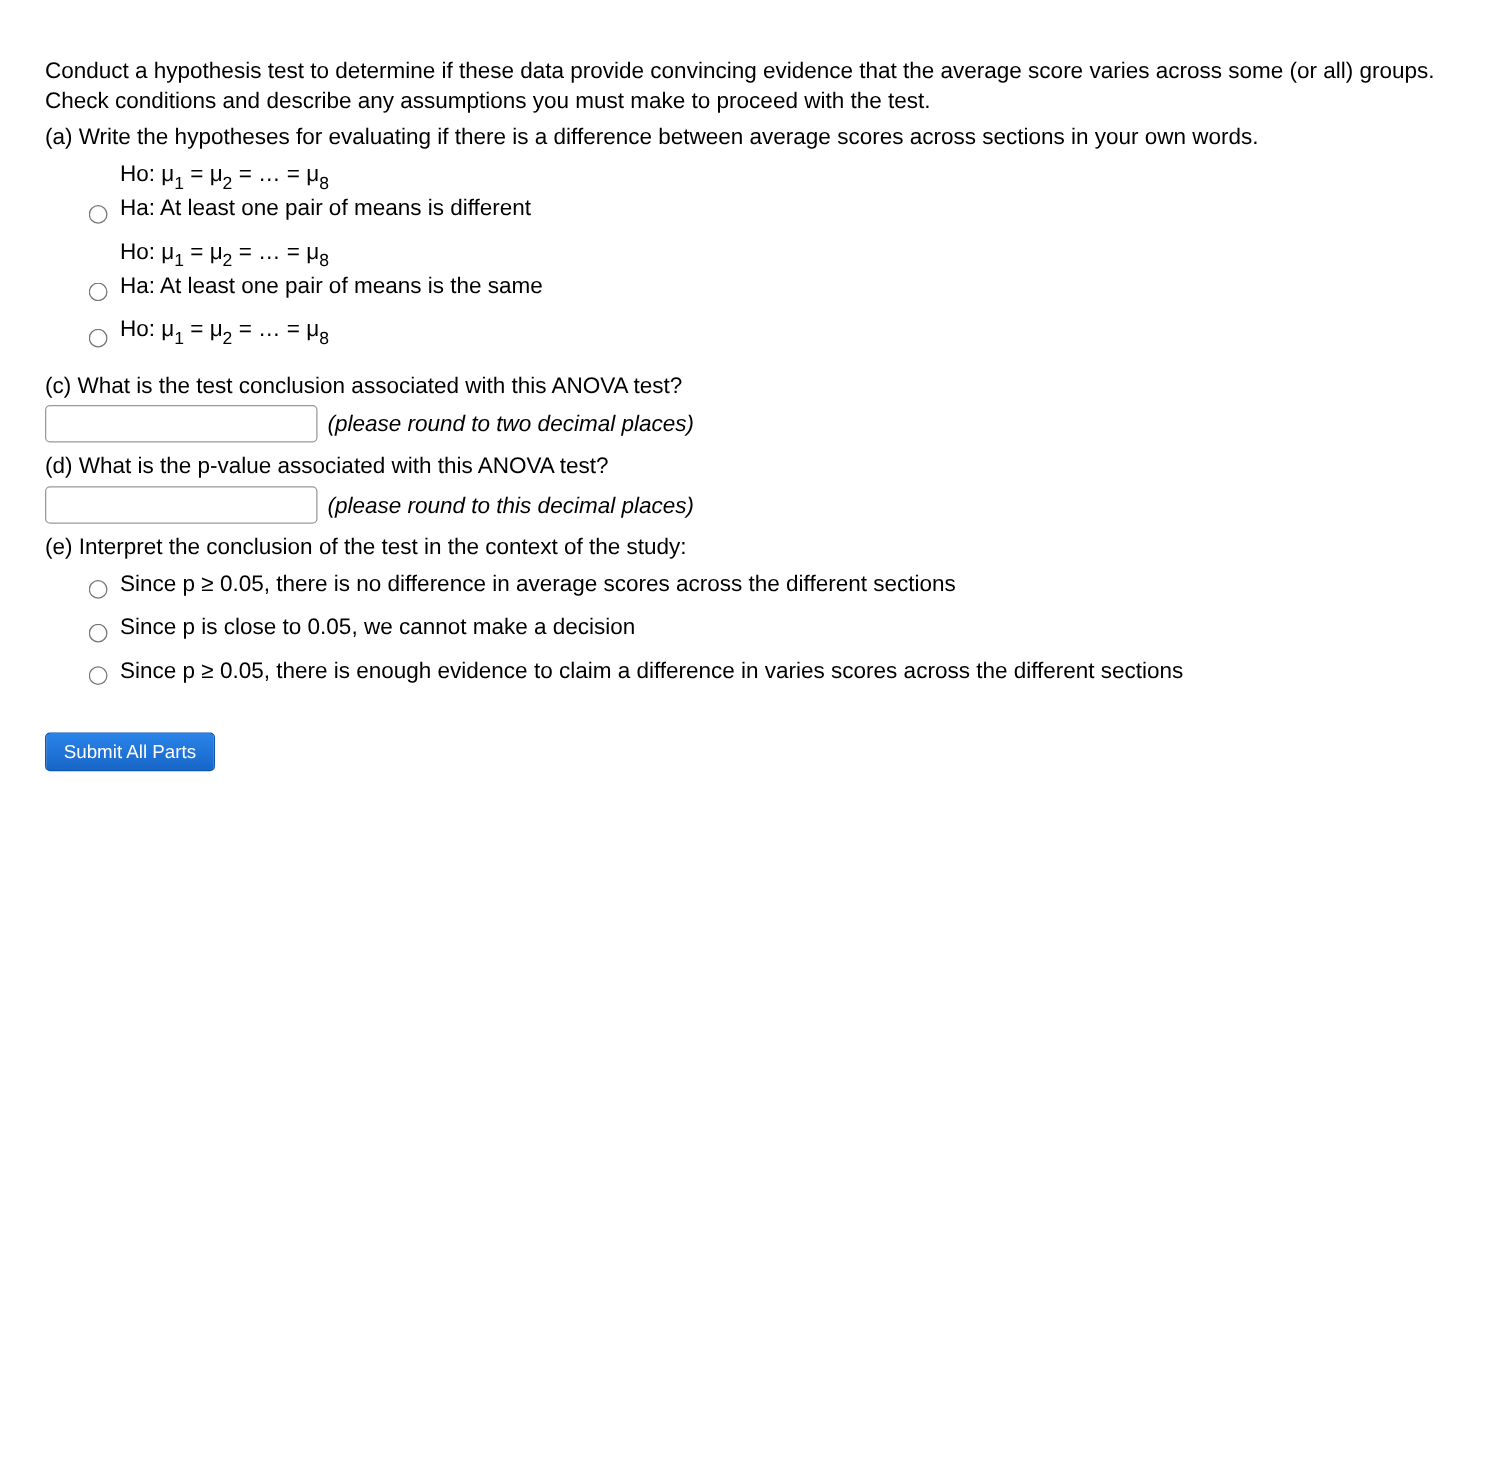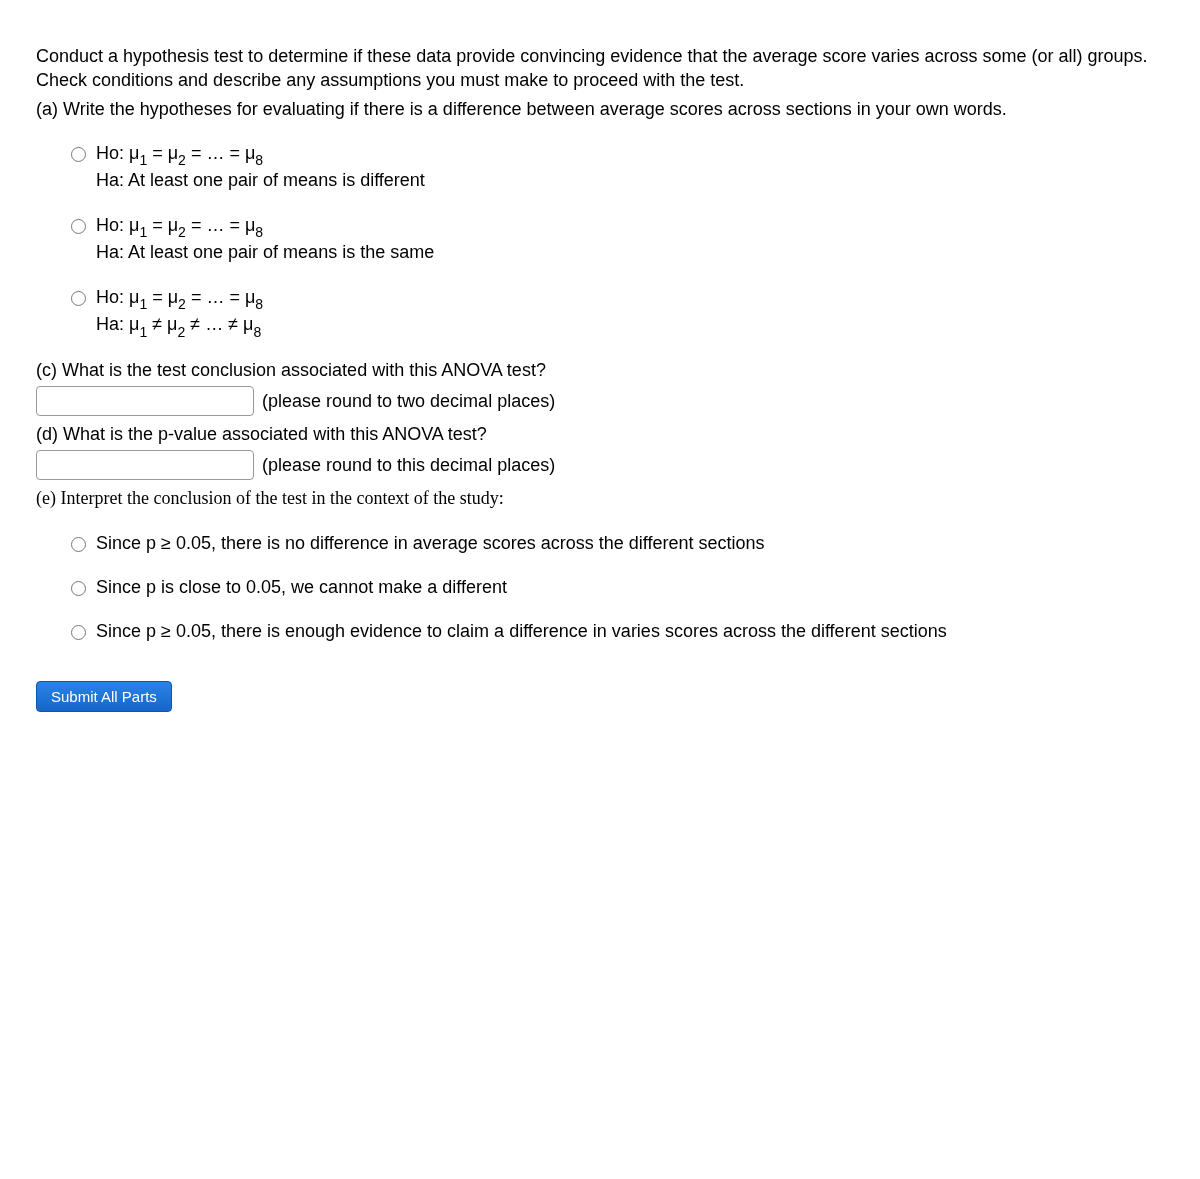--- a/index.html
+++ b/index.html
@@ -17,22 +17,22 @@
   }
   .part-label {
     margin-top: 2px;
     margin-bottom: 2px;
   }
   .choices {
     margin: 6px 0 6px 30px;
   }
   .choice {
     display: flex;
-    align-items: flex-start;
-    margin: 20px 0 10px 0;
+    align-items: flex-end;
+    margin: 6px 0 10px 0;
   }
   .choice input[type="radio"] {
     margin-top: 6px;
     margin-right: 10px;
     width: 15px;
     height: 15px;
     flex: 0 0 auto;
   }
   .choice-label {
     flex: 1 1 auto;
@@ -52,39 +52,39 @@
     width: 218px;
     height: 30px;
     border: 1px solid #999;
     border-radius: 4px;
     font-size: 16px;
     padding: 0 6px;
     margin-right: 8px;
     box-sizing: border-box;
   }
   .hint {
+    font-style: italic;
   }
   .submit-btn {
     background: #1a6fd6;
     background: linear-gradient(#2a83e8, #1766c8);
     color: #fff;
     border: 1px solid #0d55b0;
     border-radius: 4px;
     font-family: inherit;
     font-size: 15px;
     padding: 6px 14px;
     margin-top: 28px;
     cursor: pointer;
   }
   .section-bc {
     margin-top: 18px;
   }
   .section-e {
     margin-top: 6px;
-    font-family: Liberation Serif, serif;
   }
 </style>
 </head>
 <body>
 
 
 
 <div class="intro">Conduct a hypothesis test to determine if these data provide convincing evidence that the average score varies across some (or all) groups. Check conditions and describe any assumptions you must make to proceed with the test.</div>
 
 <div class="part-label">(a) Write the hypotheses for evaluating if there is a difference between average scores across sections in your own words.</div>
@@ -101,21 +101,20 @@
     <input type="radio" name="pa" style="">
     <div class="choice-label">
       <div>Ho: μ<span class="sub">1</span> = μ<span class="sub">2</span> = … = μ<span class="sub">8</span></div>
       <div>Ha: At least one pair of means is the same</div>
     </div>
   </div>
   <div class="choice">
     <input type="radio" name="pa" style="">
     <div class="choice-label">
       <div>Ho: μ<span class="sub">1</span> = μ<span class="sub">2</span> = … = μ<span class="sub">8</span></div>
-      <div>Ha: μ<span class="sub">1</span> ≠ μ<span class="sub">2</span> ≠ … ≠ μ<span class="sub">8</span></div>
     </div>
   </div>
 </div>
 
 <div class="section-bc">
   <div>(c) What is the test conclusion associated with this ANOVA test?</div>
 </div>
 
 <div class="input-line">
   <input type="text" class="text-input" value="" style="">
@@ -131,21 +130,21 @@
 
 <div class="section-e">(e) Interpret the conclusion of the test in the context of the study:</div>
 
 <div class="choices">
   <div class="choice">
     <input type="radio" name="pe" style="">
     <div class="choice-label">Since p ≥ 0.05, there is no difference in average scores across the different sections</div>
   </div>
   <div class="choice">
     <input type="radio" name="pe" style="">
-    <div class="choice-label">Since p is close to 0.05, we cannot make a different</div>
+    <div class="choice-label">Since p is close to 0.05, we cannot make a decision</div>
   </div>
   <div class="choice">
     <input type="radio" name="pe" style="">
     <div class="choice-label">Since p ≥ 0.05, there is enough evidence to claim a difference in varies scores across the different sections</div>
   </div>
 </div>
 
 <button class="submit-btn">Submit All Parts</button>
 
 

